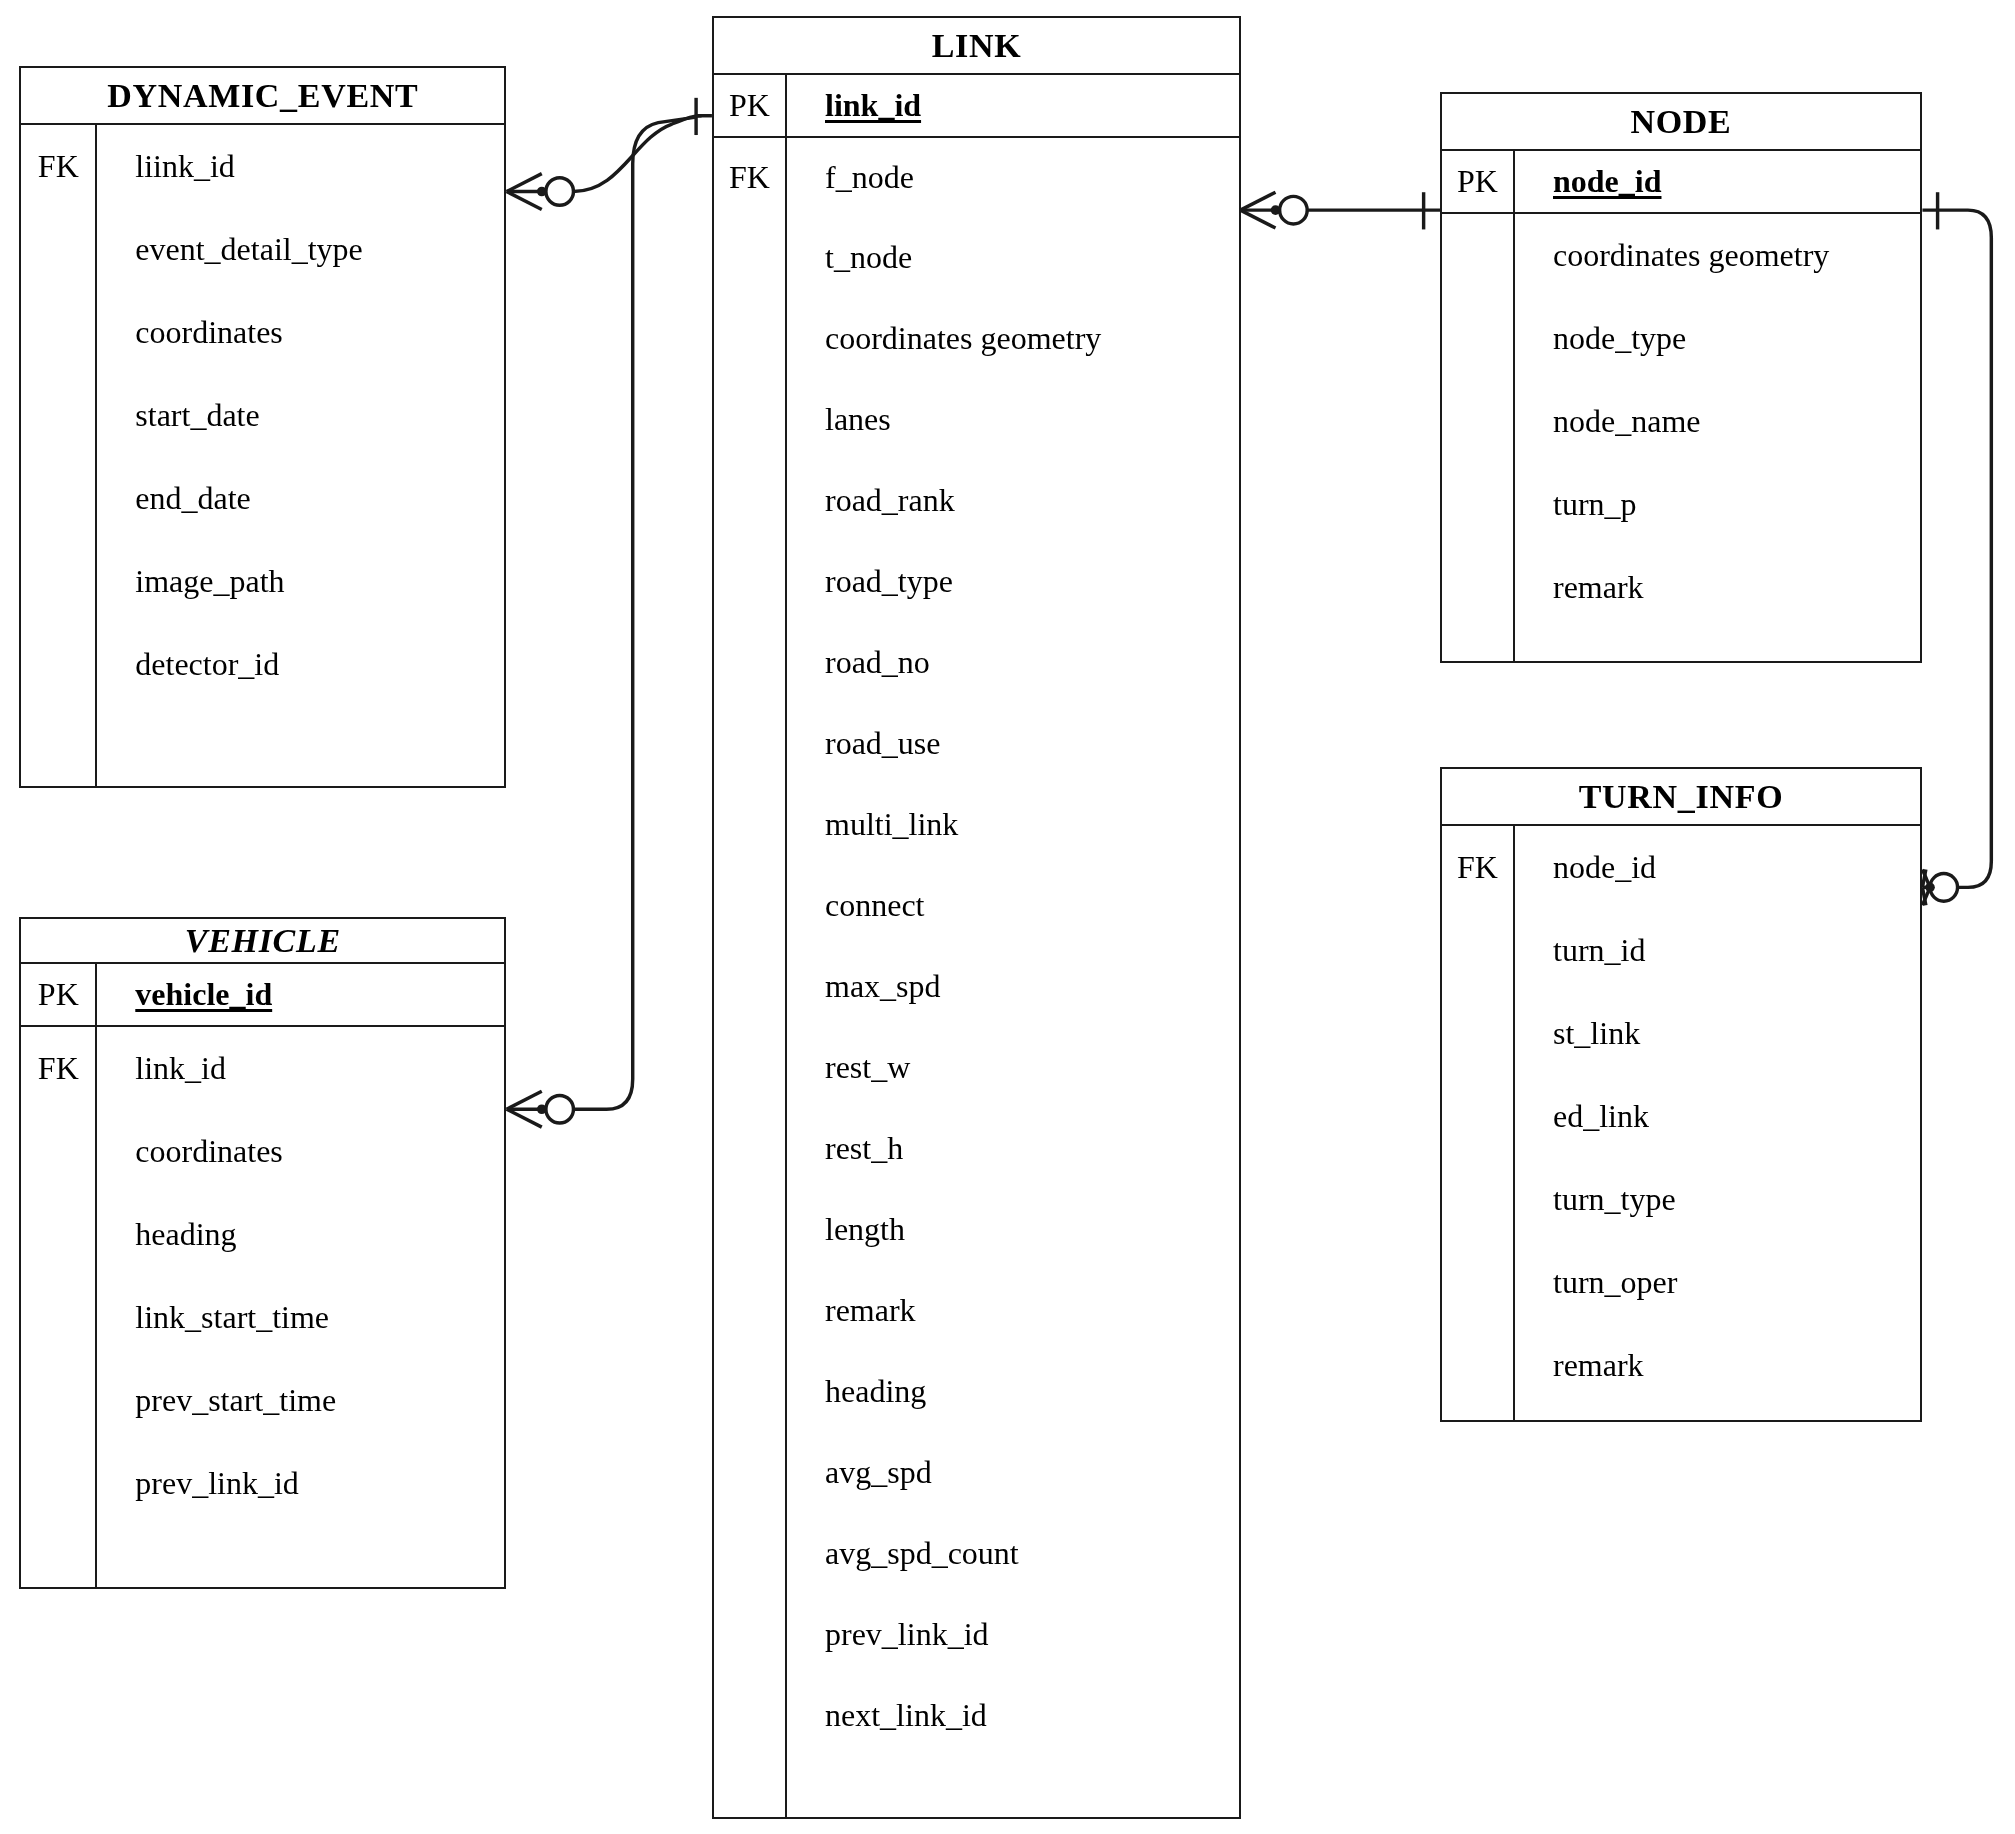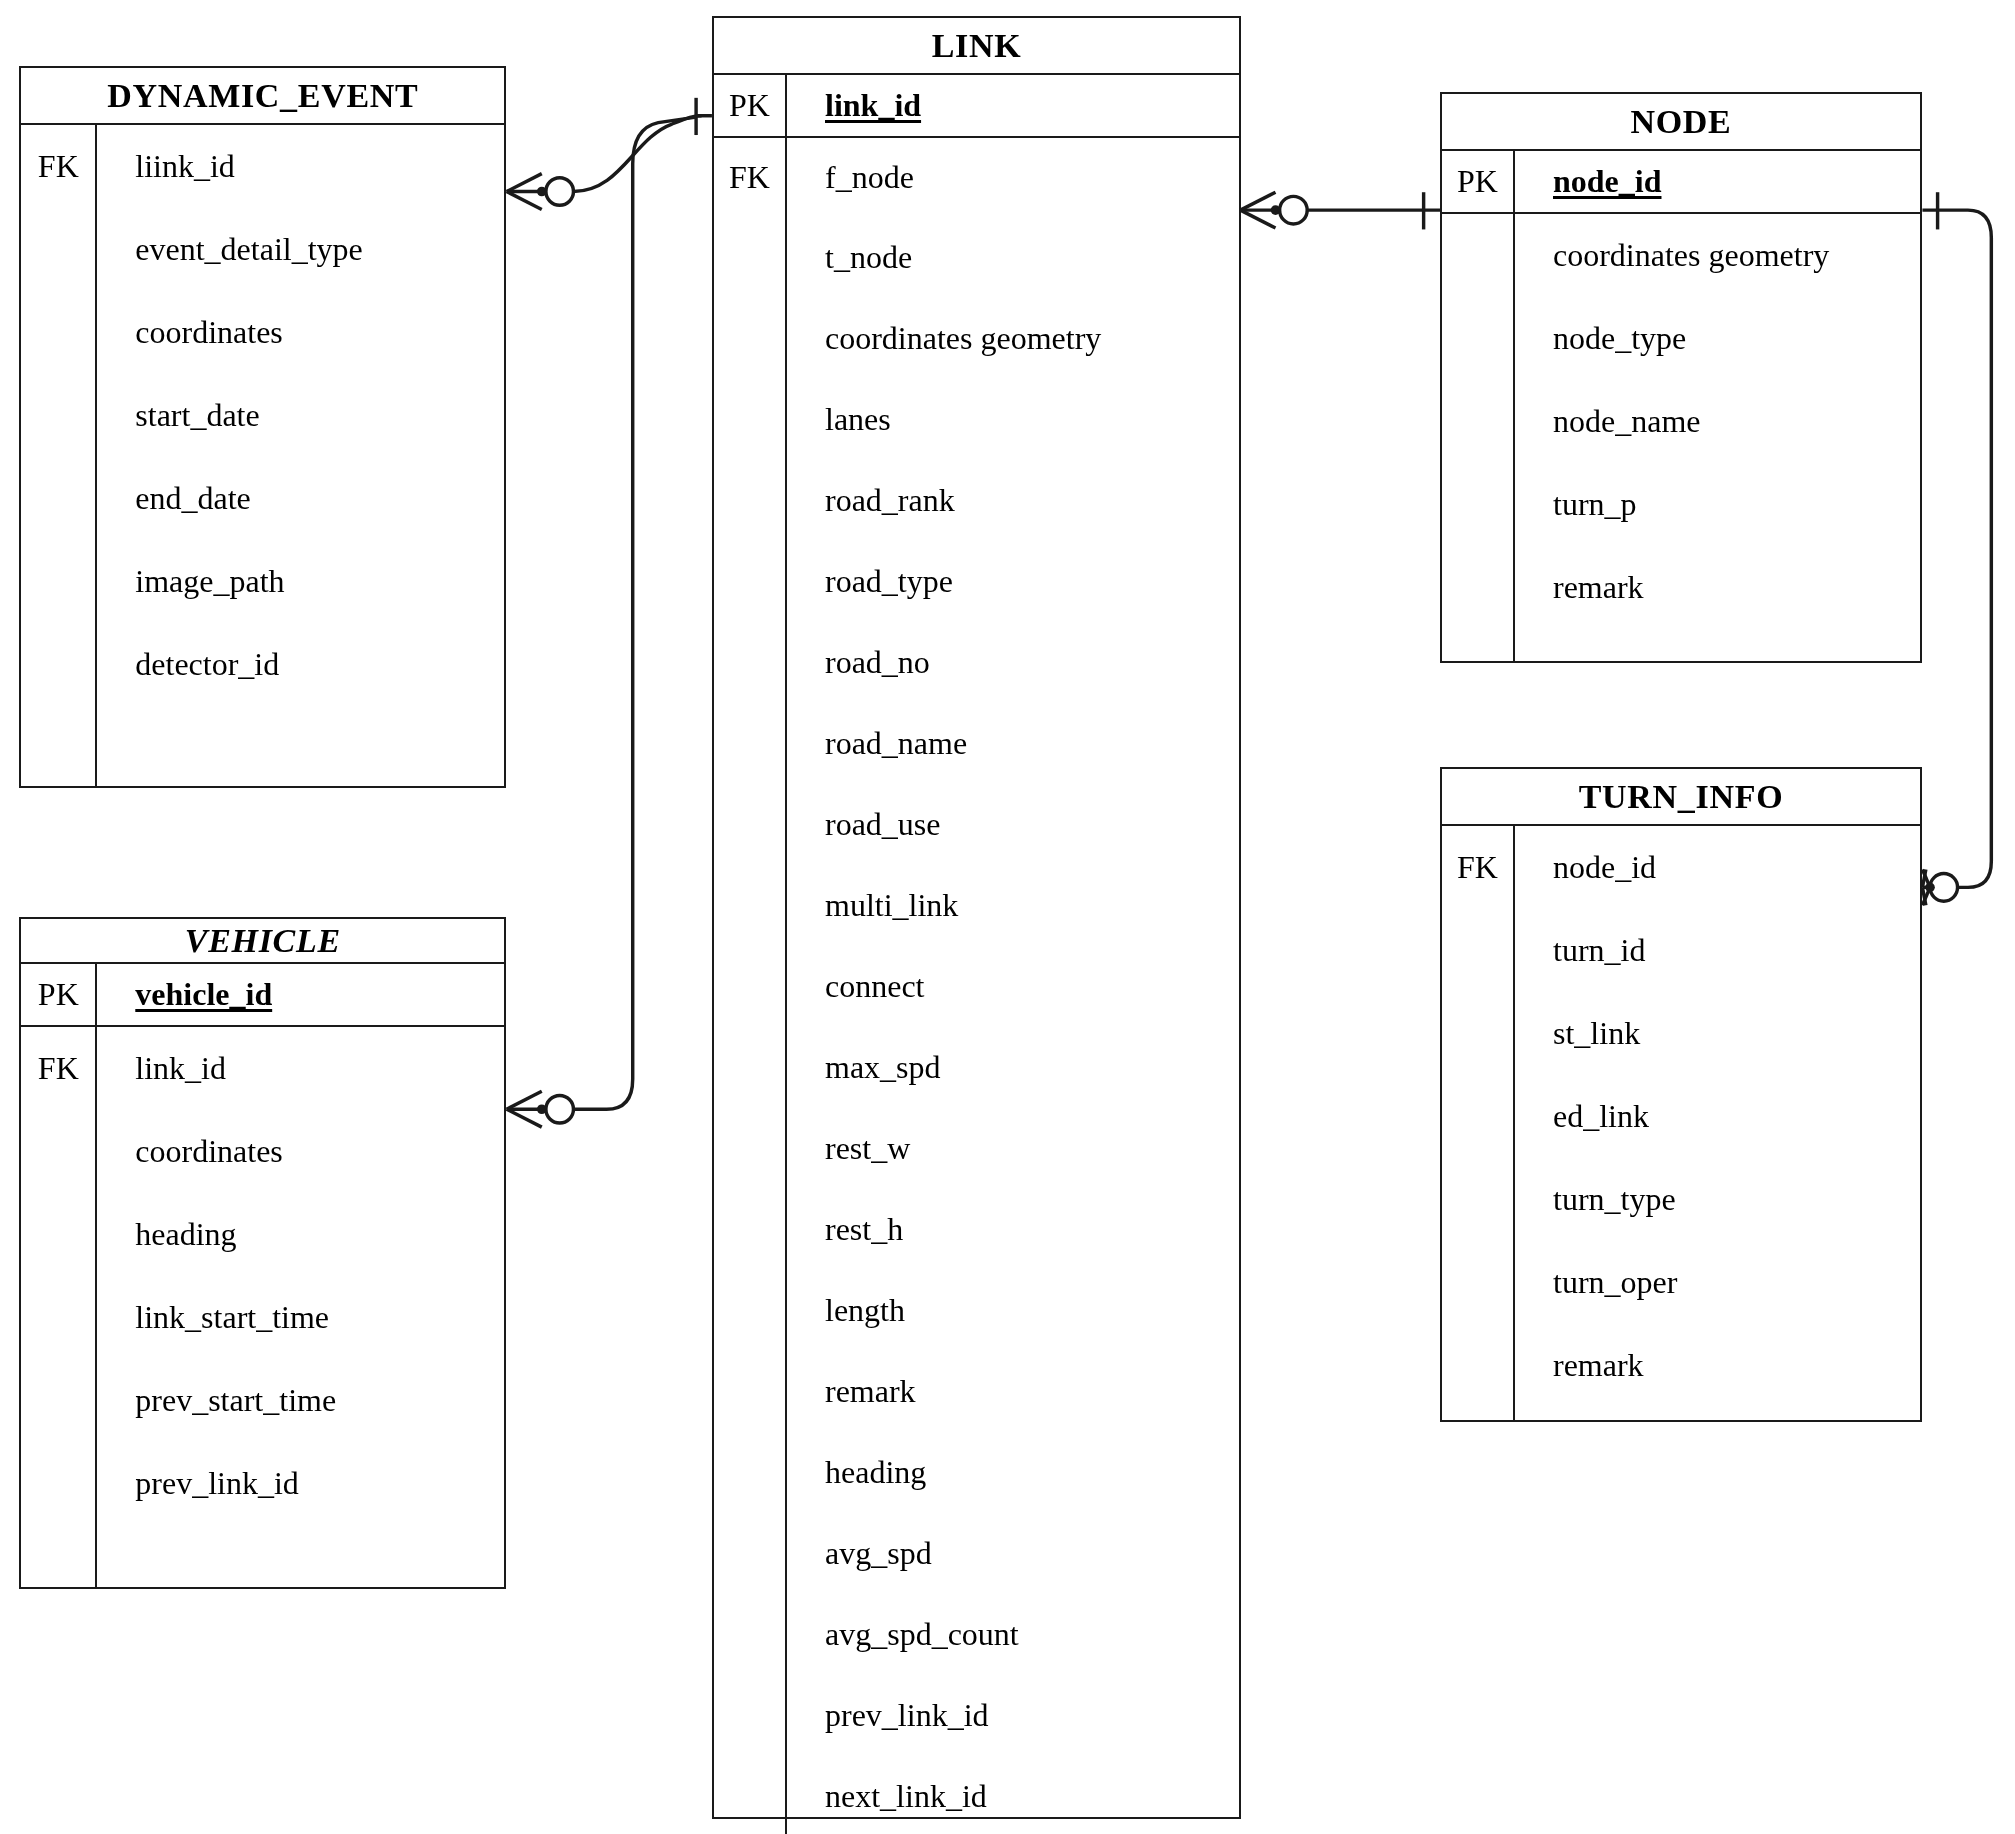--- a/index.html
+++ b/index.html
@@ -167,21 +167,20 @@
         <div class="kc-cell" style="height:79px;">FK</div>
       </div>
       <div class="attrcol">
         <div class="at-cell" style="height:79px;">f_node</div>
         <div class="at-cell" style="height:81px;">t_node</div>
         <div class="at-cell" style="height:81px;">coordinates geometry</div>
         <div class="at-cell" style="height:81px;">lanes</div>
         <div class="at-cell" style="height:81px;">road_rank</div>
         <div class="at-cell" style="height:81px;">road_type</div>
         <div class="at-cell" style="height:81px;">road_no</div>
-        <div class="at-cell" style="height:81px;">road_name</div>
         <div class="at-cell" style="height:81px;">road_use</div>
         <div class="at-cell" style="height:81px;">multi_link</div>
         <div class="at-cell" style="height:81px;">connect</div>
         <div class="at-cell" style="height:81px;">max_spd</div>
         <div class="at-cell" style="height:81px;">rest_w</div>
         <div class="at-cell" style="height:81px;">rest_h</div>
         <div class="at-cell" style="height:81px;">length</div>
         <div class="at-cell" style="height:81px;">remark</div>
         <div class="at-cell" style="height:81px;">heading</div>
         <div class="at-cell" style="height:81px;">avg_spd</div>

